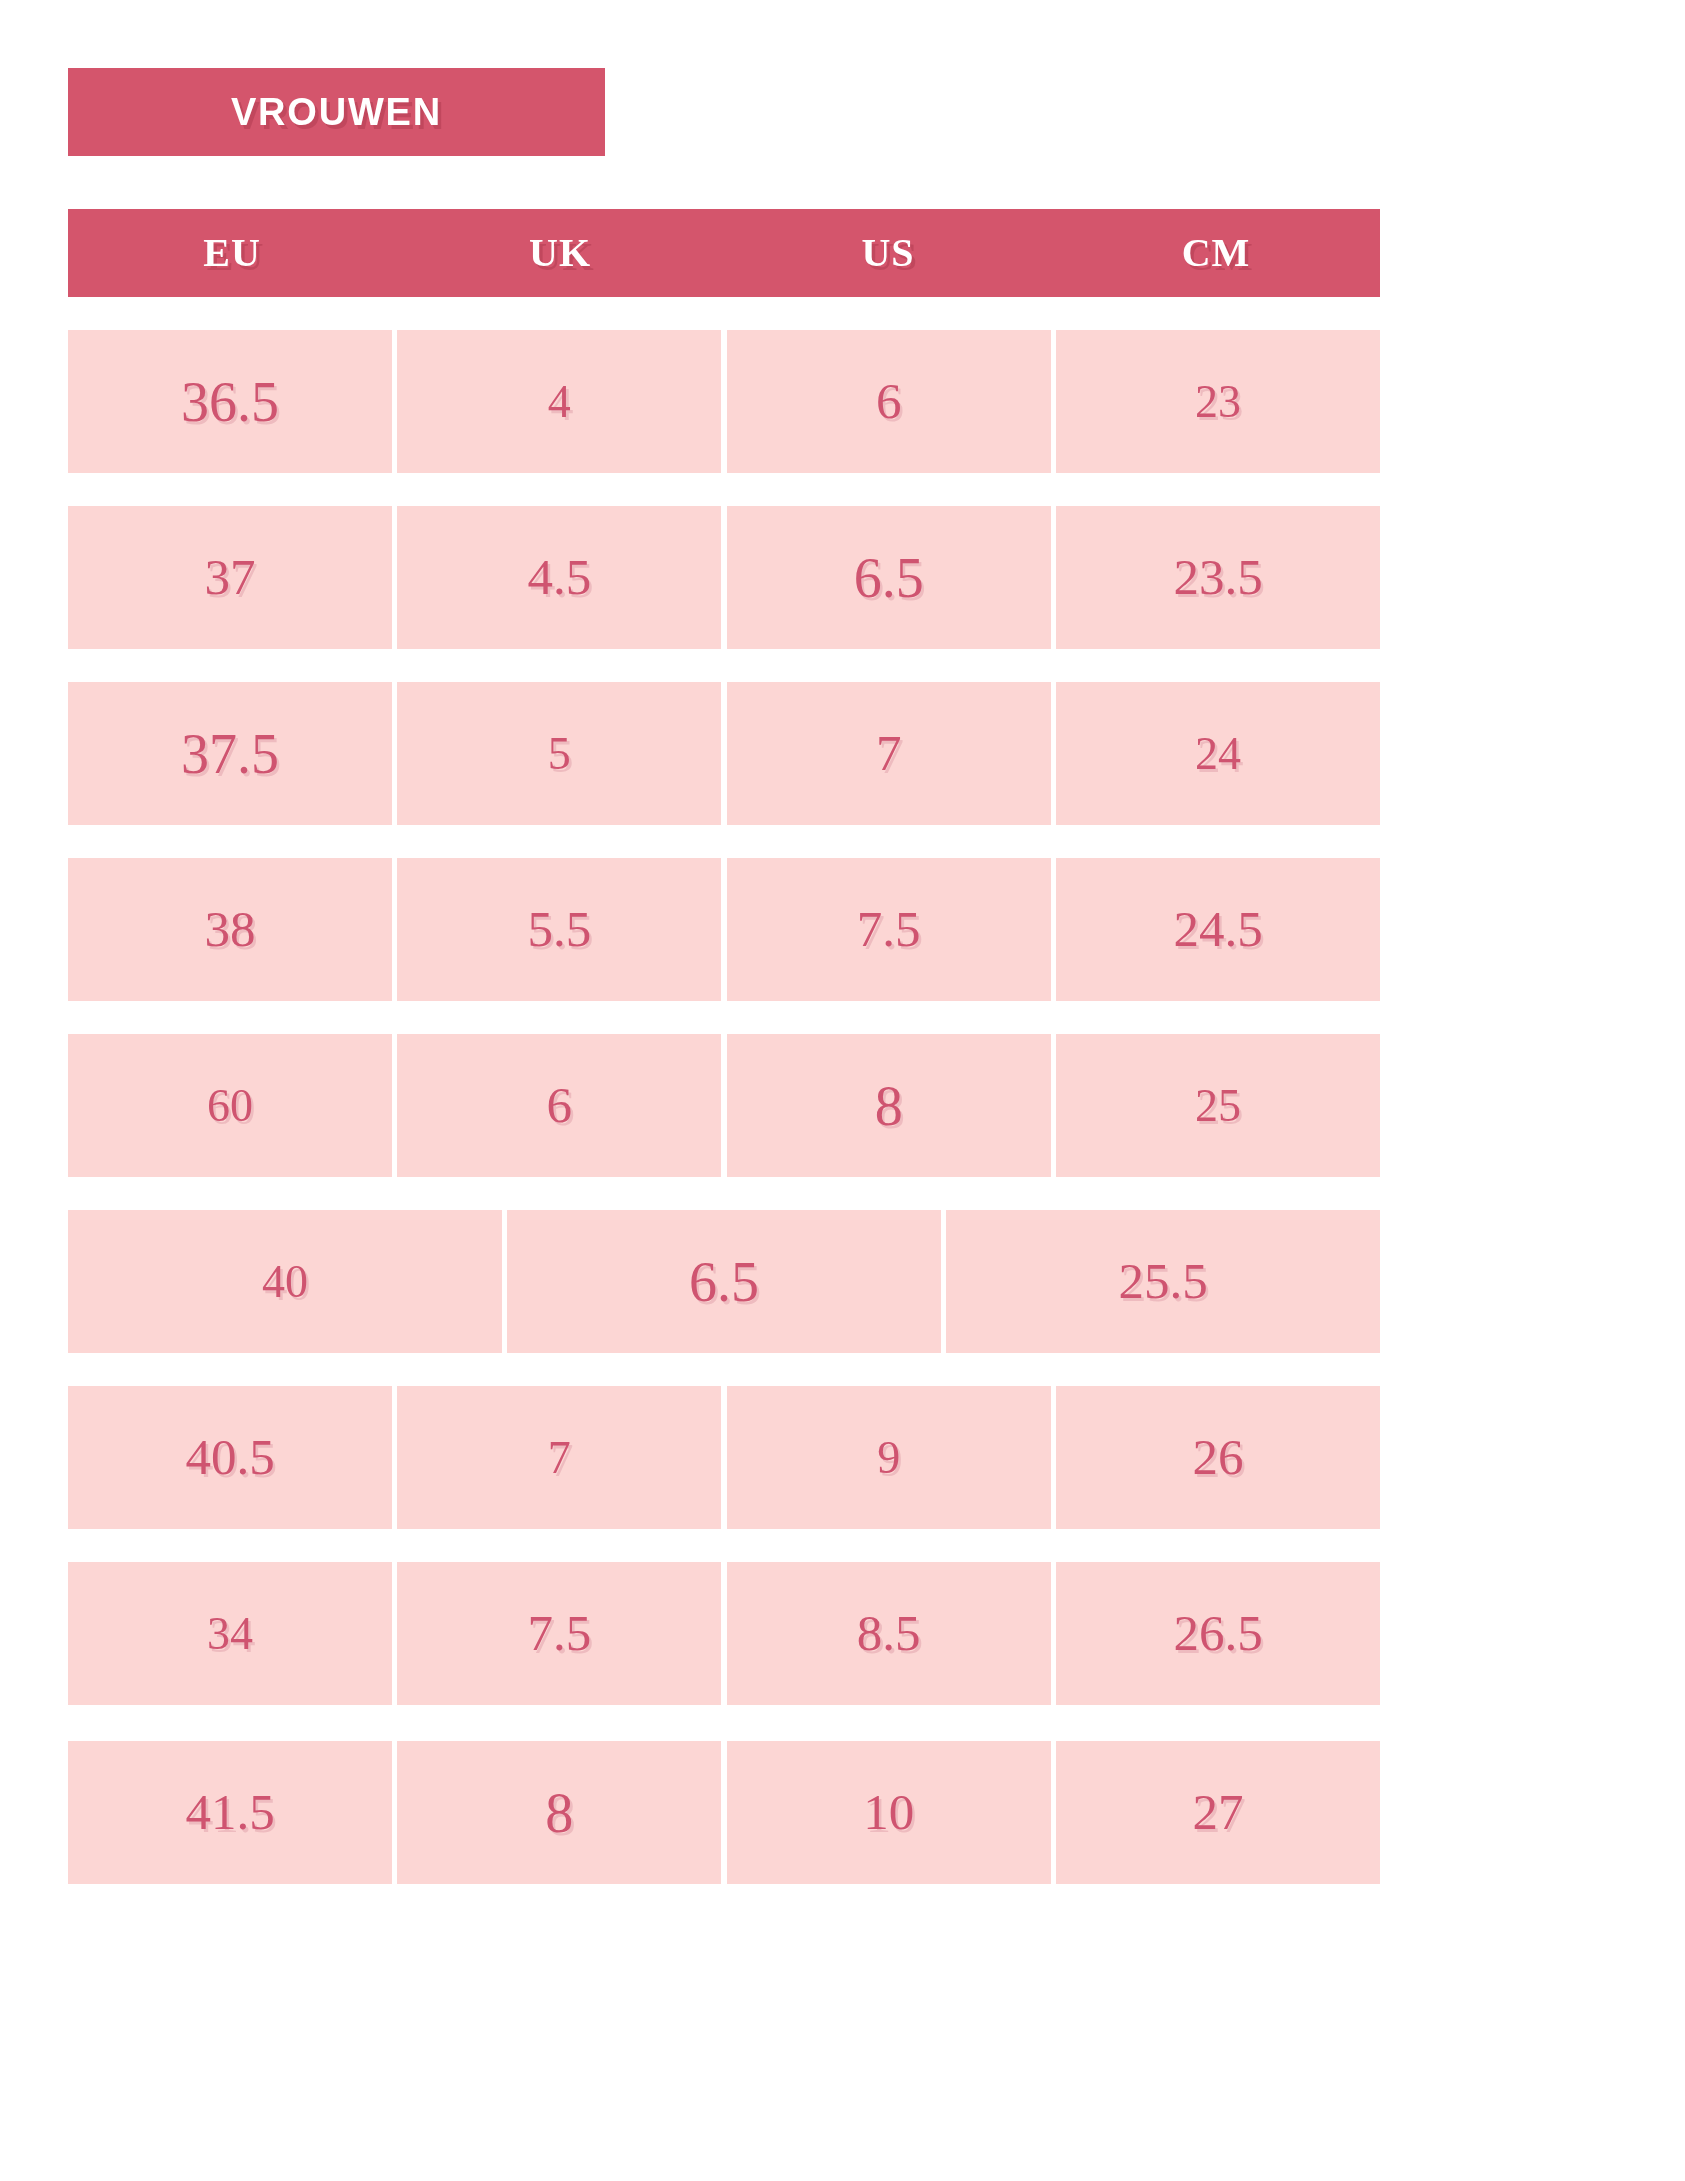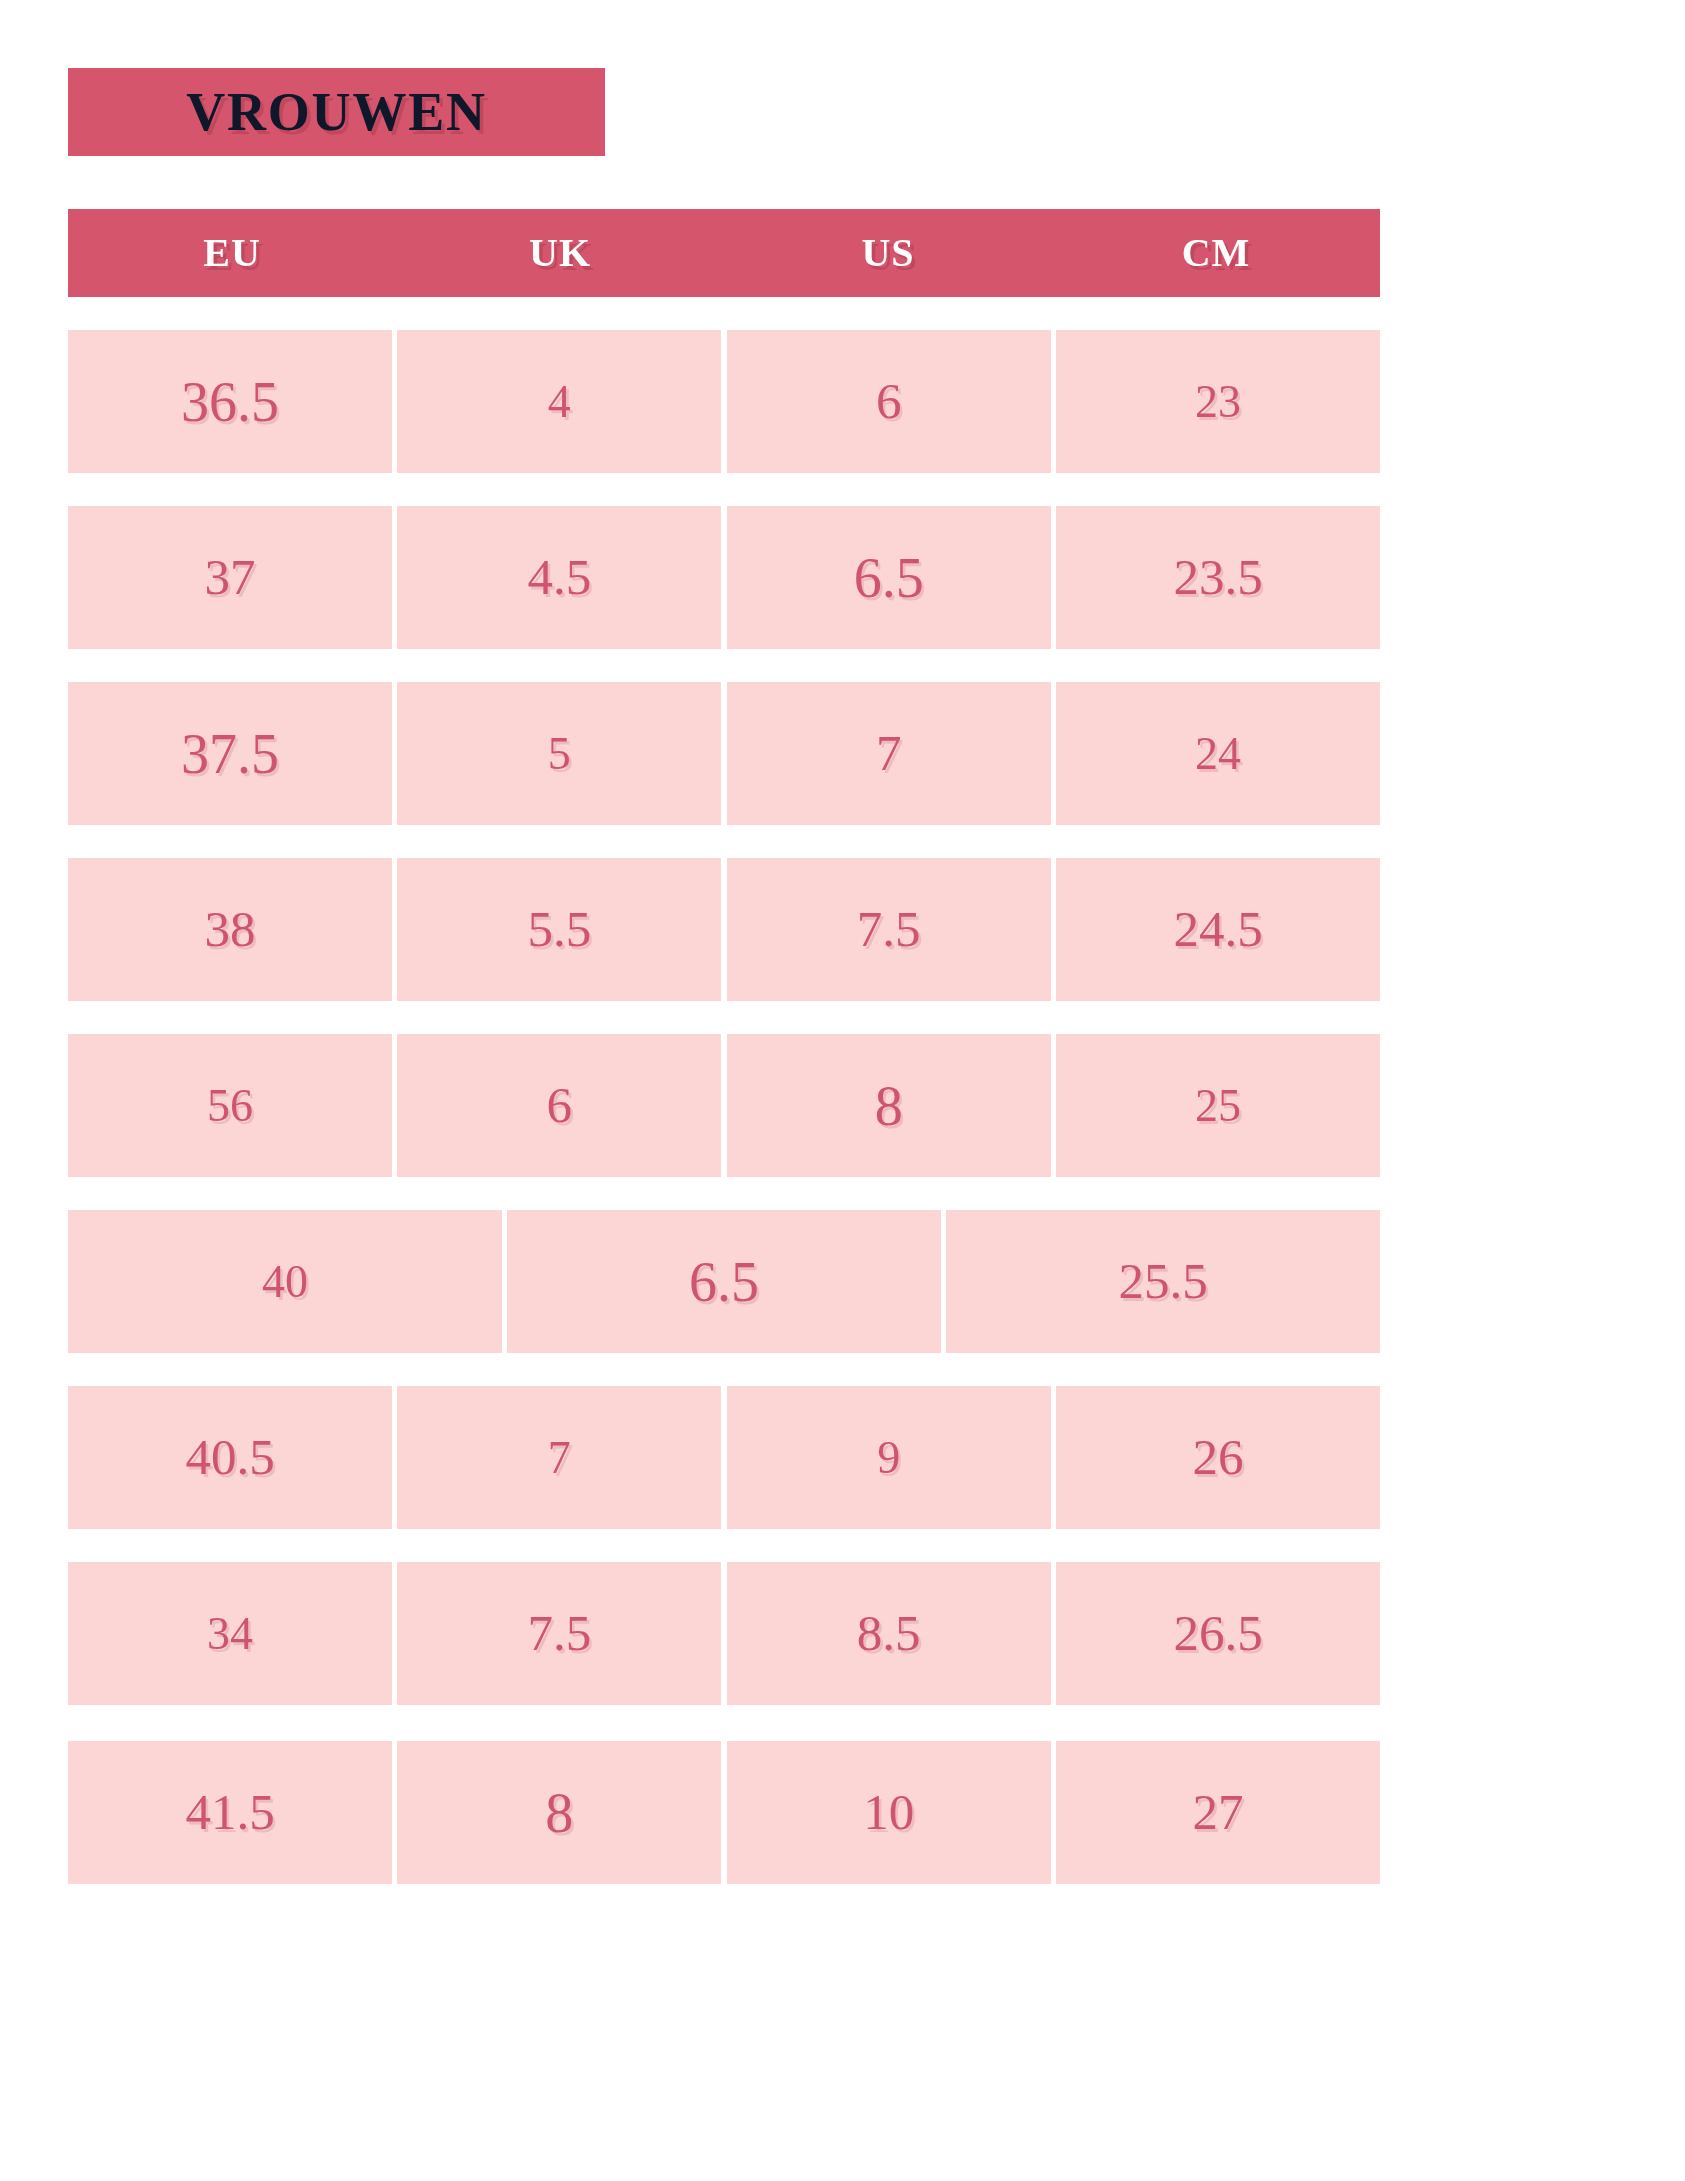--- a/index.html
+++ b/index.html
@@ -28,24 +28,24 @@
     left: 68px;
     top: 68px;
     width: 537px;
     height: 88px;
     background: #d4556c;
     display: flex;
     align-items: center;
     justify-content: center;
   }
   .title-text {
-    color: #0f172a;
-    font-family: Liberation Serif, serif;
+    color: #ffffff;
+    font-family: Liberation Sans, sans-serif;
     font-weight: 700;
-    font-size: 54px;
+    font-size: 38px;
     letter-spacing: 1.8px;
     line-height: 1;
     text-shadow: 3.5px 3.5px 0 rgba(150, 40, 60, 0.30);
     white-space: nowrap;
   }
 
   
   .size-table {
     position: absolute;
     left: 68px;
@@ -149,21 +149,21 @@
       </div>
 
       <div class="data-row">
         <div class="data-cell sz-md">38</div>
         <div class="data-cell sz-md">5.5</div>
         <div class="data-cell sz-md">7.5</div>
         <div class="data-cell sz-md">24.5</div>
       </div>
 
       <div class="data-row">
-        <div class="data-cell sz-sm">56</div>
+        <div class="data-cell sz-sm">60</div>
         <div class="data-cell sz-md">6</div>
         <div class="data-cell sz-lg">8</div>
         <div class="data-cell sz-sm">25</div>
       </div>
 
       <div class="data-row">
         <div class="data-cell sz-sm">40</div>
         <div class="data-cell sz-lg">6.5</div>
         <div class="data-cell sz-md">25.5</div>
       </div>

